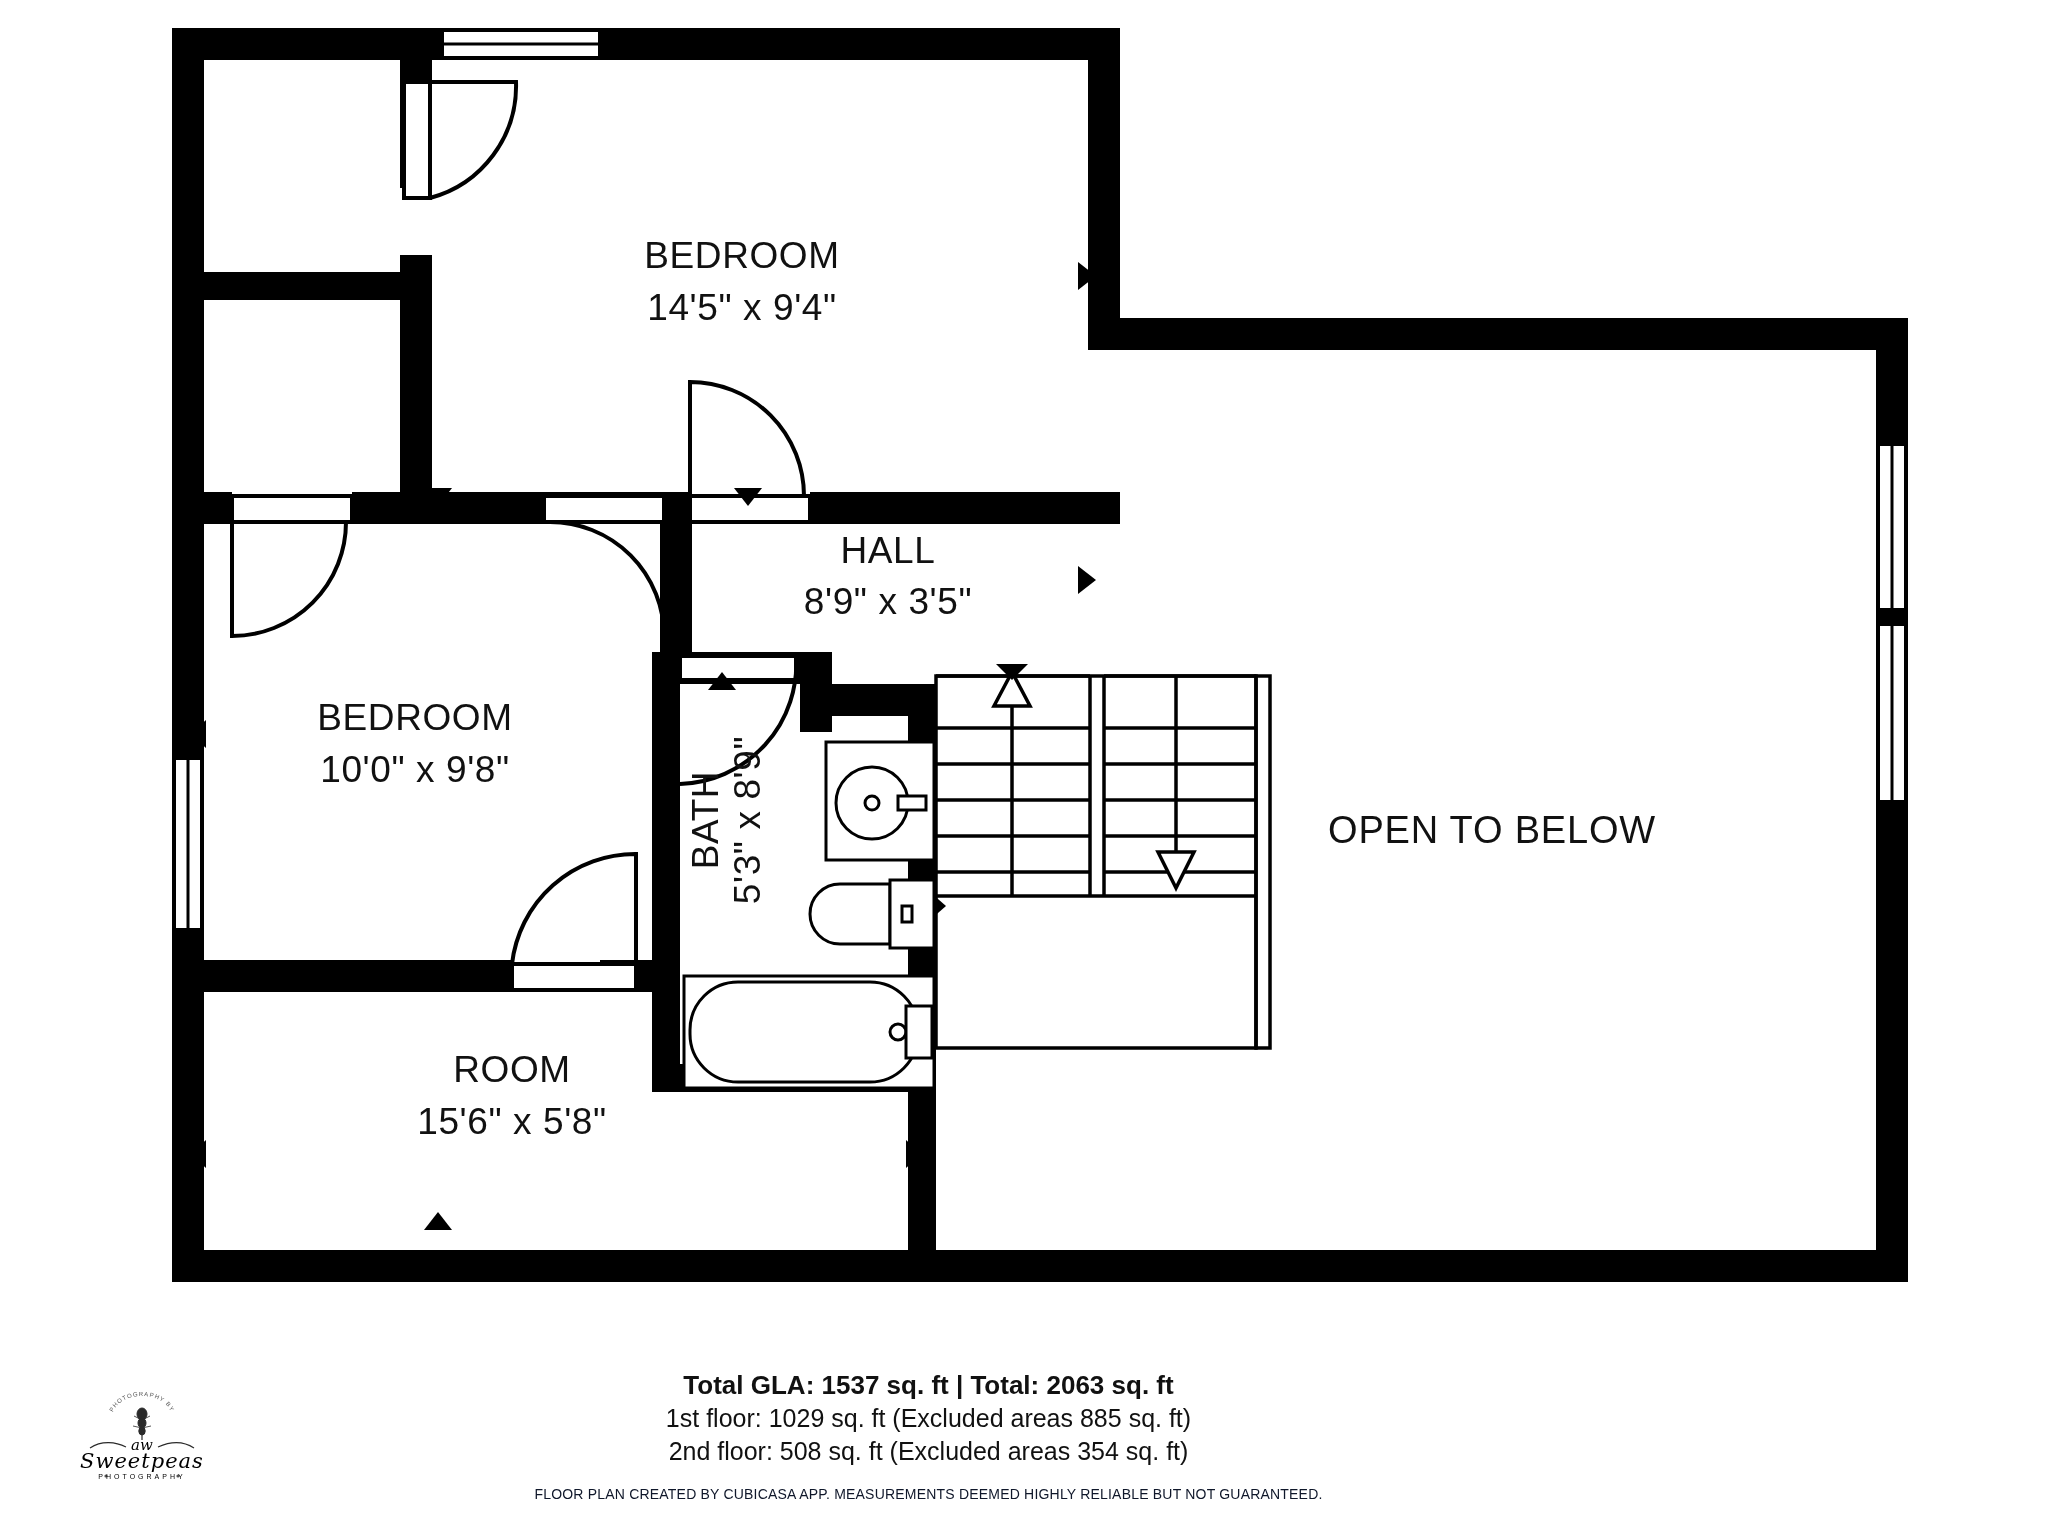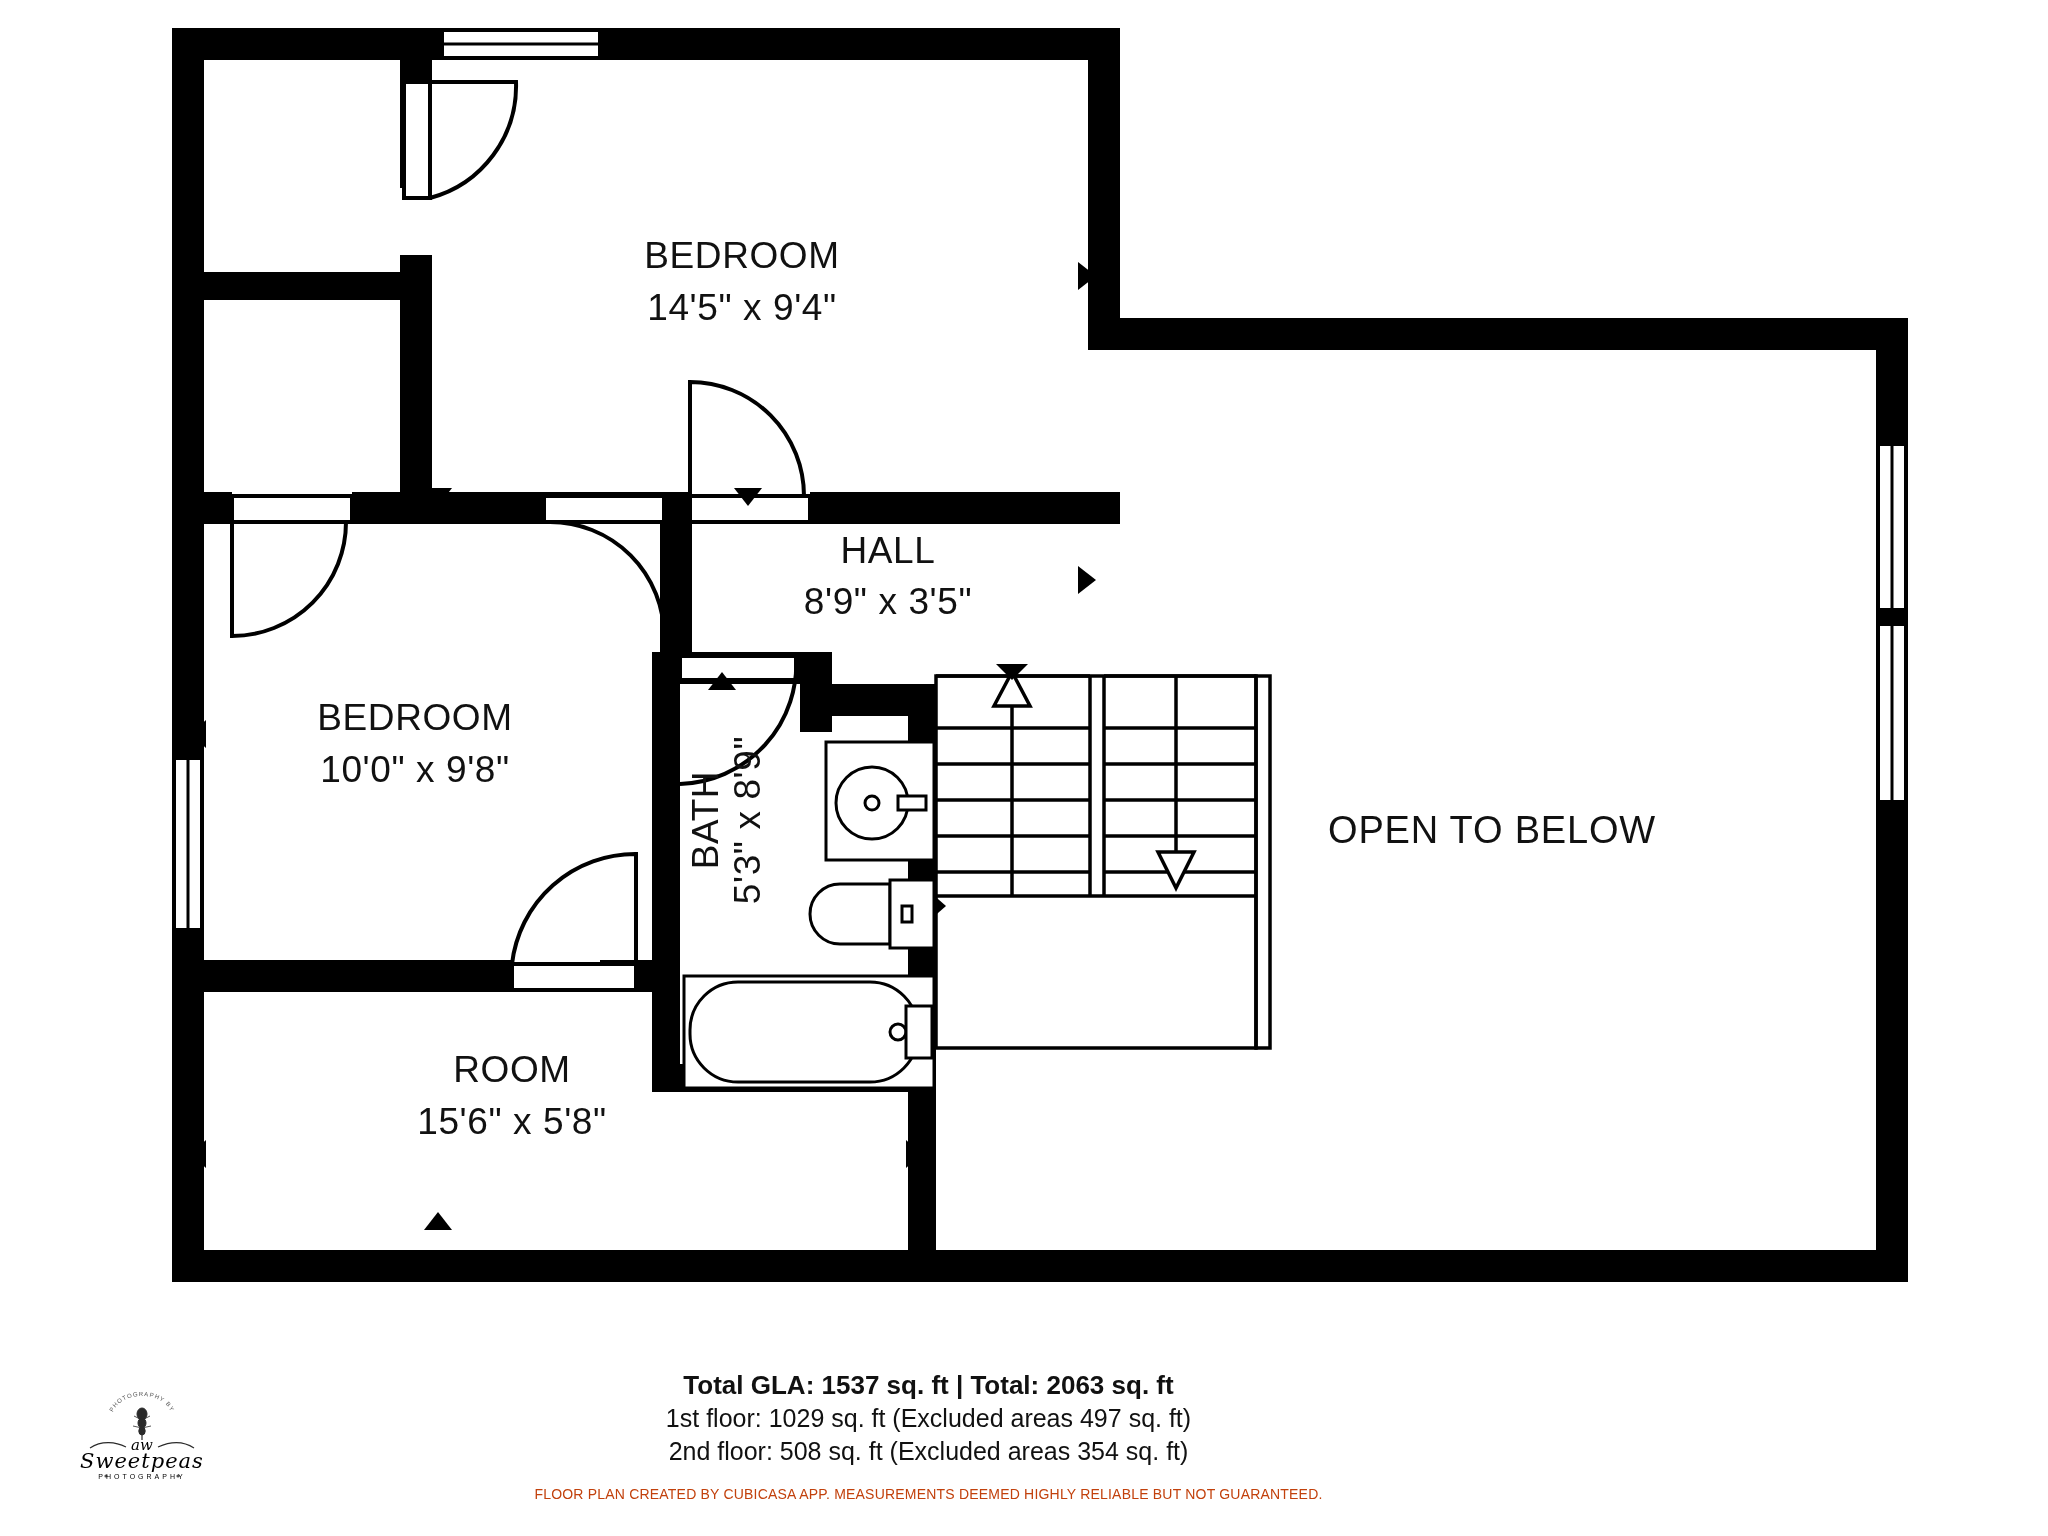--- a/index.html
+++ b/index.html
@@ -63,21 +63,21 @@
   .footer-line {
     font-family: "Liberation Sans", sans-serif;
     font-size: 25px;
     color: #111111;
     line-height: 33px;
     white-space: nowrap;
   }
   .footer-disclaimer {
     font-family: "Liberation Sans", sans-serif;
     font-size: 14px;
-    color: #c2410c;
+    color: #0f172a;
     letter-spacing: 0.2px;
     margin-top: 18px;
     white-space: nowrap;
   }
   #logo {
     position: absolute;
     left: 72px;
     top: 1392px;
     width: 140px;
     height: 92px;
@@ -316,21 +316,21 @@
     <text class="room-label room-dims" x="512" y="1134">15'6" x 5'8"</text>
 
     <text class="room-label big-label" x="1492" y="843">OPEN TO BELOW</text>
   </g>
 
 </svg>
 </div>
 
 <div id="footer">
   <div class="footer-total">Total GLA: 1537 sq. ft | Total: 2063 sq. ft</div>
-  <div class="footer-line">1st floor: 1029 sq. ft (Excluded areas 497 sq. ft)</div>
+  <div class="footer-line">1st floor: 1029 sq. ft (Excluded areas 885 sq. ft)</div>
   <div class="footer-line">2nd floor: 508 sq. ft (Excluded areas 354 sq. ft)</div>
   <div class="footer-disclaimer">FLOOR PLAN CREATED BY CUBICASA APP. MEASUREMENTS DEEMED HIGHLY RELIABLE BUT NOT GUARANTEED.</div>
 </div>
 
 <div id="logo">
   <svg width="140" height="92" viewBox="0 0 140 92">
     <path id="logoArc" d="M 40 26 A 30 22 0 0 1 100 26" fill="none"></path>
     <text class="logo-arc" font-size="6" fill="#555">
       <textPath href="#logoArc" startOffset="50%" text-anchor="middle">PHOTOGRAPHY BY</textPath>
     </text>

